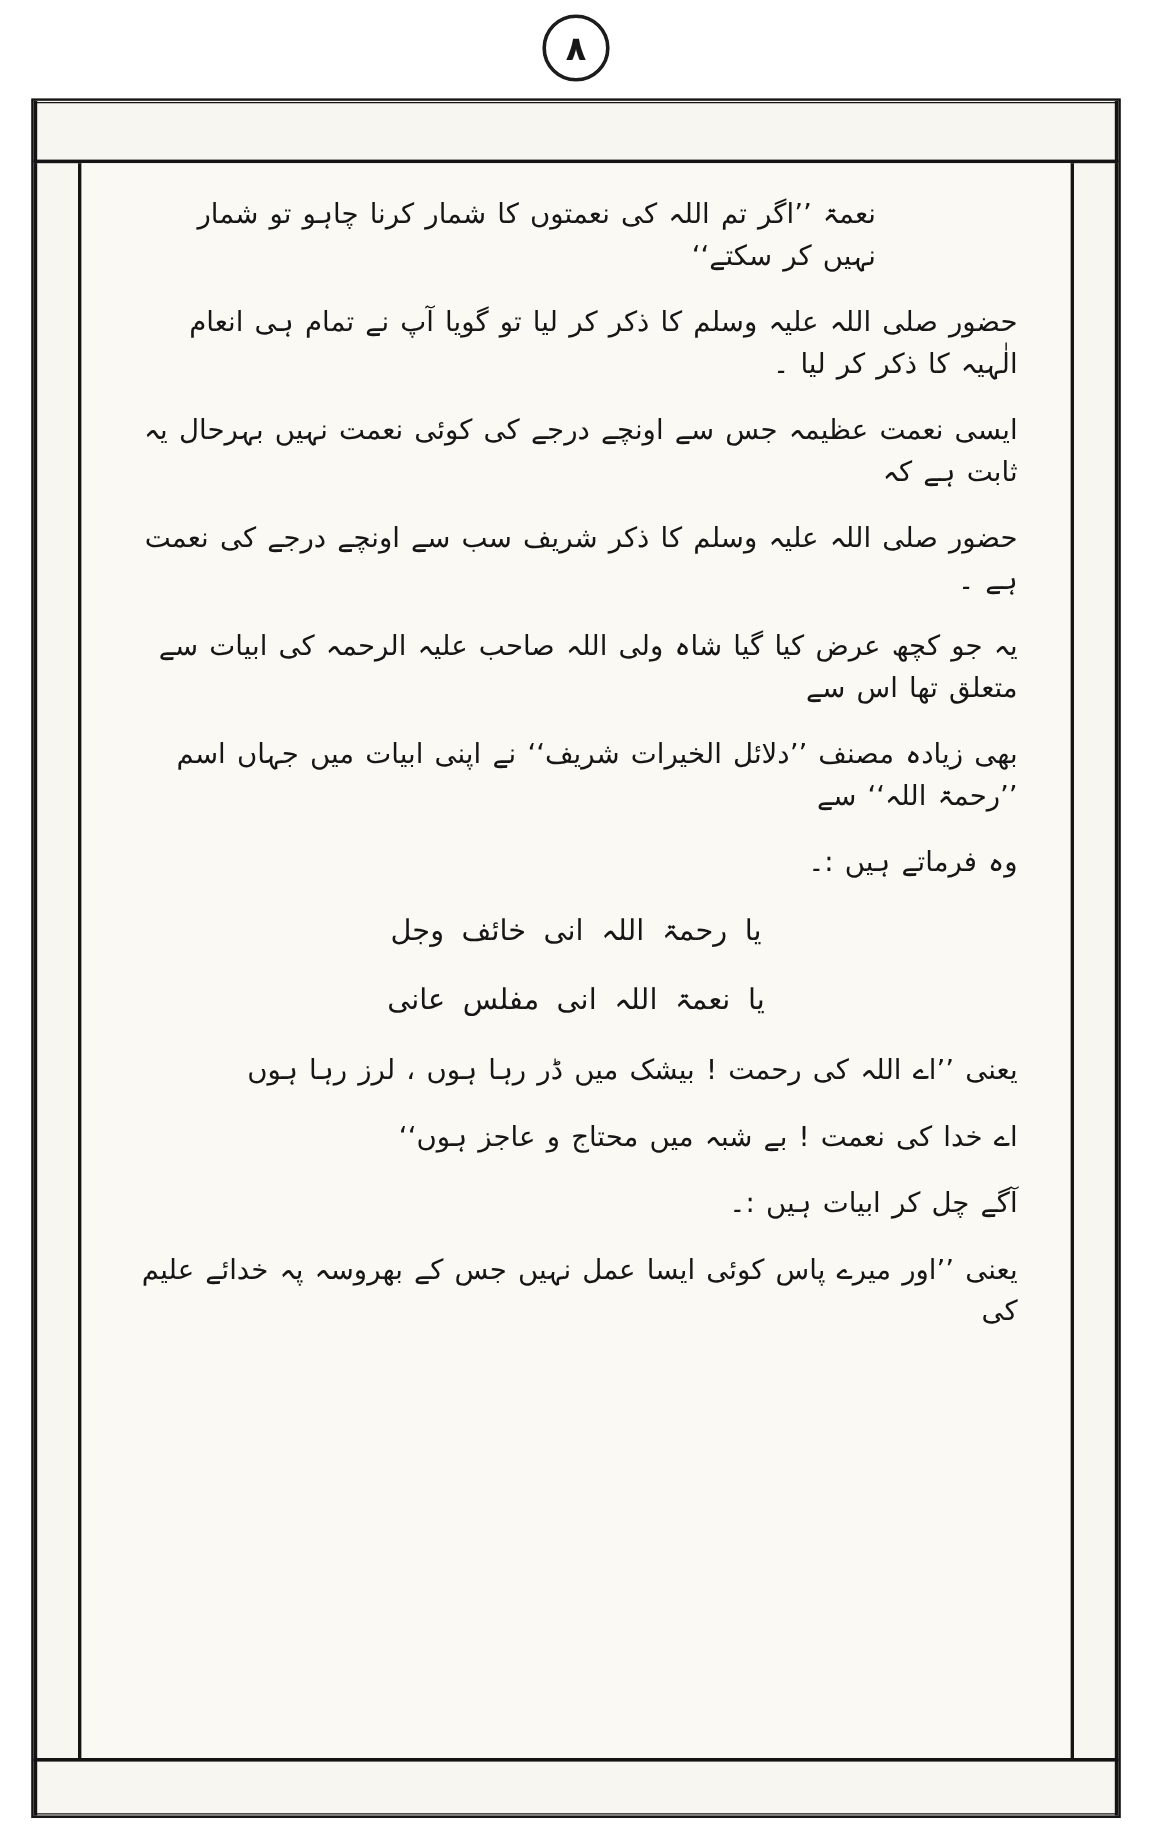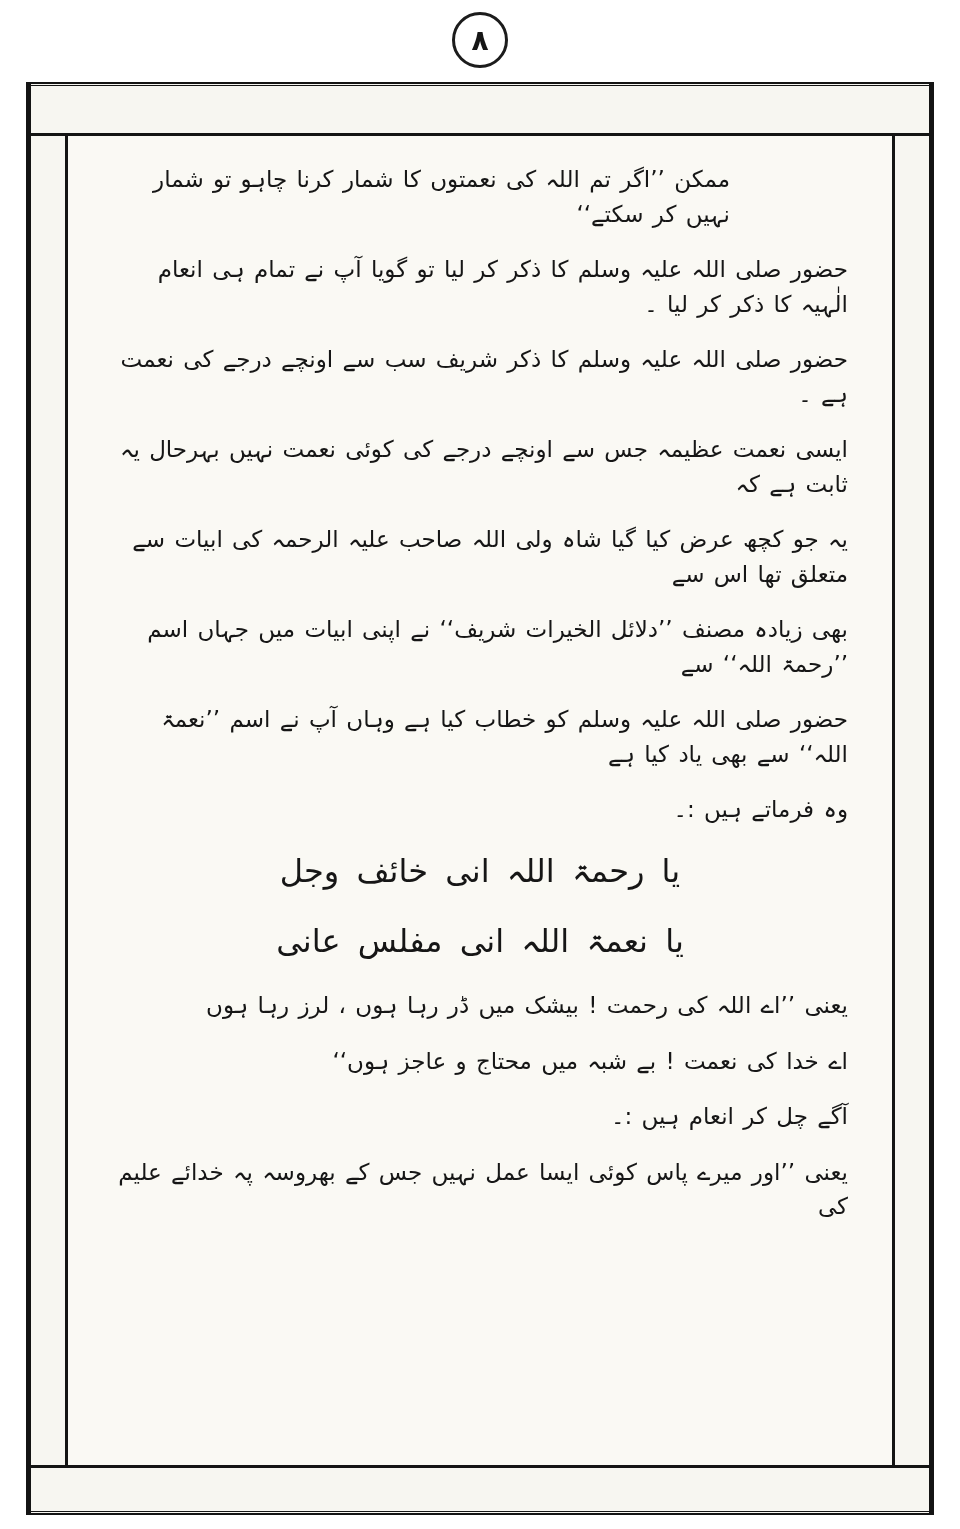--- a/index.html
+++ b/index.html
@@ -55,21 +55,21 @@
   .line{
     font-size:23px;
     line-height:1.5;
     margin:0 0 21px 0;
     text-align:right;
     word-spacing:2px;
   }
   .indent{padding-right:118px;}
   .verse-group{margin:4px 0 14px 0;}
   .verse{
-    font-size:32px;
+    font-size:24px;
     line-height:1.45;
     margin:0 0 24px 0;
     text-align:center;
     font-weight:500;
     word-spacing:7px;
     letter-spacing:0.5px;
   }
 </style>
 </head>
 <body>
@@ -81,36 +81,35 @@
   </div>
 
   <div class="frame">
     <div class="band band-t"></div>
     <div class="band band-l"></div>
     <div class="band band-r"></div>
     <div class="band band-b"></div>
 
     <div class="content" lang="ur">
 
-      <div class="line indent">ممکن ’’اگر تم اللہ کی نعمتوں کا شمار کرنا چاہو تو شمار نہیں کر سکتے‘‘</div>
+      <div class="line indent">نعمۃ ’’اگر تم اللہ کی نعمتوں کا شمار کرنا چاہو تو شمار نہیں کر سکتے‘‘</div>
       <div class="line">حضور صلی اللہ علیہ وسلم کا ذکر کر لیا تو گویا آپ نے تمام ہی انعام الٰہیہ کا ذکر کر لیا ۔</div>
+      <div class="line">ایسی نعمت عظیمہ جس سے اونچے درجے کی کوئی نعمت نہیں بہرحال یہ ثابت ہے کہ</div>
       <div class="line">حضور صلی اللہ علیہ وسلم کا ذکر شریف سب سے اونچے درجے کی نعمت ہے ۔</div>
-      <div class="line">ایسی نعمت عظیمہ جس سے اونچے درجے کی کوئی نعمت نہیں بہرحال یہ ثابت ہے کہ</div>
       <div class="line">یہ جو کچھ عرض کیا گیا شاہ ولی اللہ صاحب علیہ الرحمہ کی ابیات سے متعلق تھا اس سے</div>
       <div class="line">بھی زیادہ مصنف ’’دلائل الخیرات شریف‘‘ نے اپنی ابیات میں جہاں اسم ’’رحمۃ اللہ‘‘ سے</div>
-      <div class="line">حضور صلی اللہ علیہ وسلم کو خطاب کیا ہے وہاں آپ نے اسم ’’نعمۃ اللہ‘‘ سے بھی یاد کیا ہے</div>
       <div class="line">وہ فرماتے ہیں :۔</div>
 
       <div class="verse-group">
         <div class="verse">یا رحمۃ اللہ انی خائف وجل</div>
         <div class="verse">یا نعمۃ اللہ انی مفلس عانی</div>
       </div>
 
       <div class="line">یعنی ’’اے اللہ کی رحمت ! بیشک میں ڈر رہا ہوں ، لرز رہا ہوں</div>
       <div class="line">اے خدا کی نعمت ! بے شبہ میں محتاج و عاجز ہوں‘‘</div>
-      <div class="line">آگے چل کر انعام ہیں :۔</div>
+      <div class="line">آگے چل کر ابیات ہیں :۔</div>
 
 
       <div class="line">یعنی ’’اور میرے پاس کوئی ایسا عمل نہیں جس کے بھروسہ پہ خدائے علیم کی</div>
 
     </div>
   </div>
 </div>
 
 </body></html>

